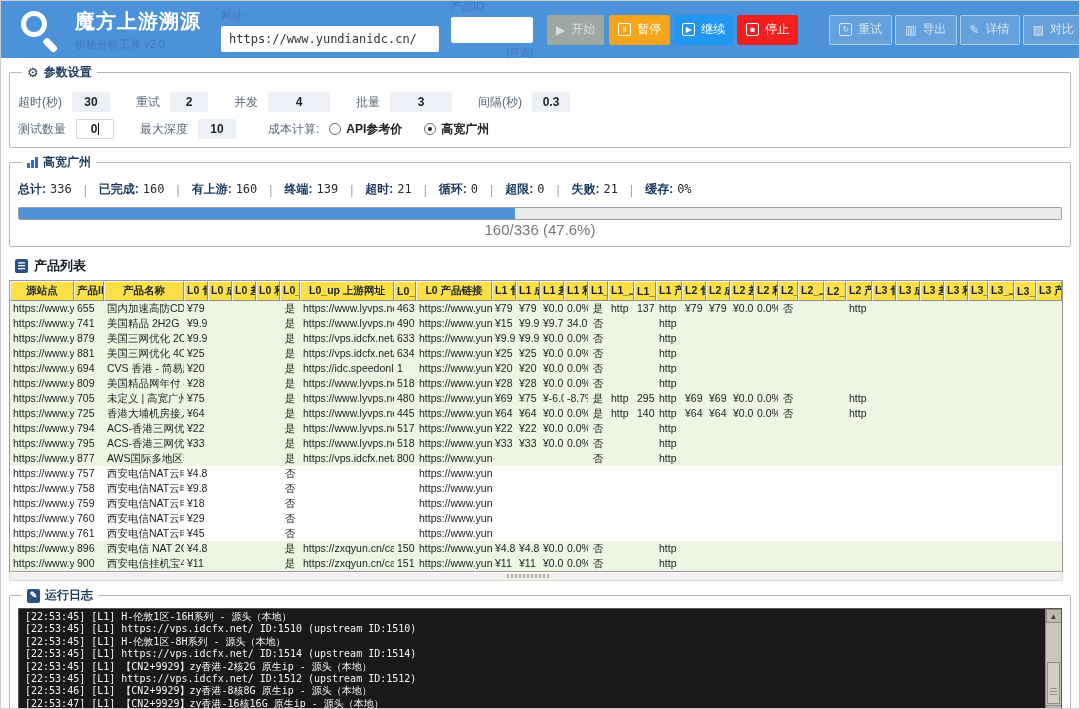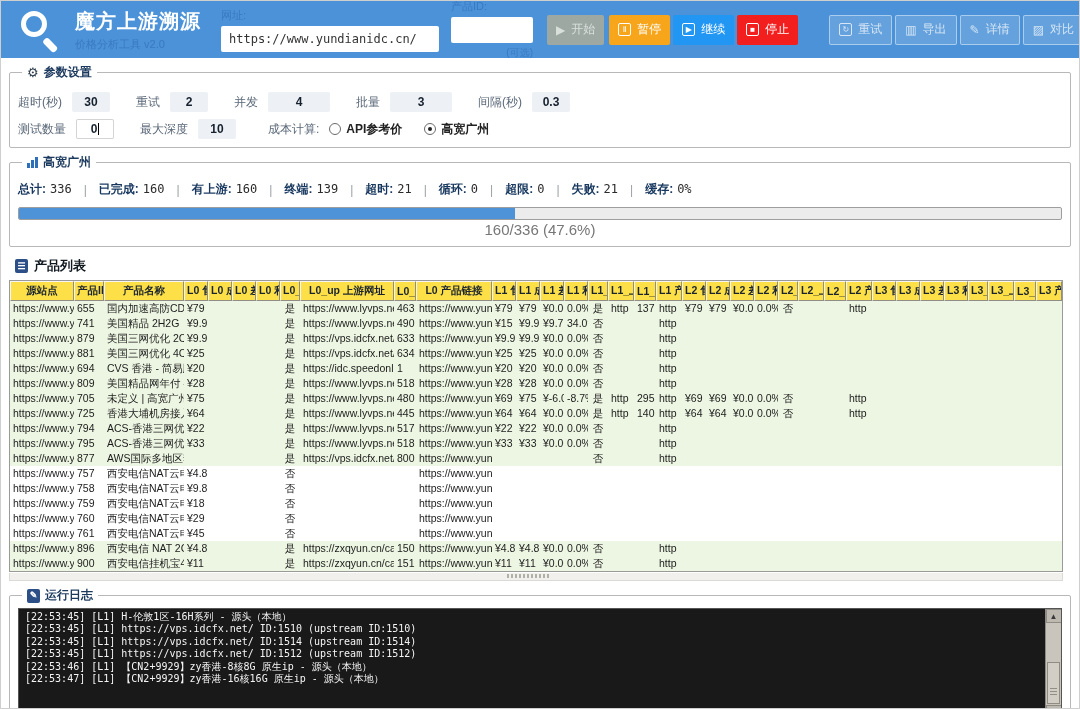--- a/index.html
+++ b/index.html
@@ -975,20 +975,22 @@
       <span>运行日志</span>
     </legend>
     <div class="terminal" id="terminal">
       <div class="vscroll">
         <div class="varrow">▲</div>
         <div class="varrow">▼</div>
       </div>
       <div class="vthumb"></div>
     <div class="log-line">[22:53:45] [L1] H-伦敦1区-16H系列 - 源头（本地）</div>
         <div class="log-line">[22:53:45] [L1] https://vps.idcfx.net/ ID:1510 (upstream ID:1510)</div>
+        <div class="log-line">[22:53:45] [L1] H-伦敦1区-8H系列 - 源头（本地）</div>
         <div class="log-line">[22:53:45] [L1] https://vps.idcfx.net/ ID:1514 (upstream ID:1514)</div>
+        <div class="log-line">[22:53:45] [L1] 【CN2+9929】zy香港-2核2G 原生ip - 源头（本地）</div>
         <div class="log-line">[22:53:45] [L1] https://vps.idcfx.net/ ID:1512 (upstream ID:1512)</div>
         <div class="log-line">[22:53:46] [L1] 【CN2+9929】zy香港-8核8G 原生ip - 源头（本地）</div>
         <div class="log-line">[22:53:47] [L1] 【CN2+9929】zy香港-16核16G 原生ip - 源头（本地）</div>
       </div>
   </fieldset>
 
 </div>
 
 </body></html>

